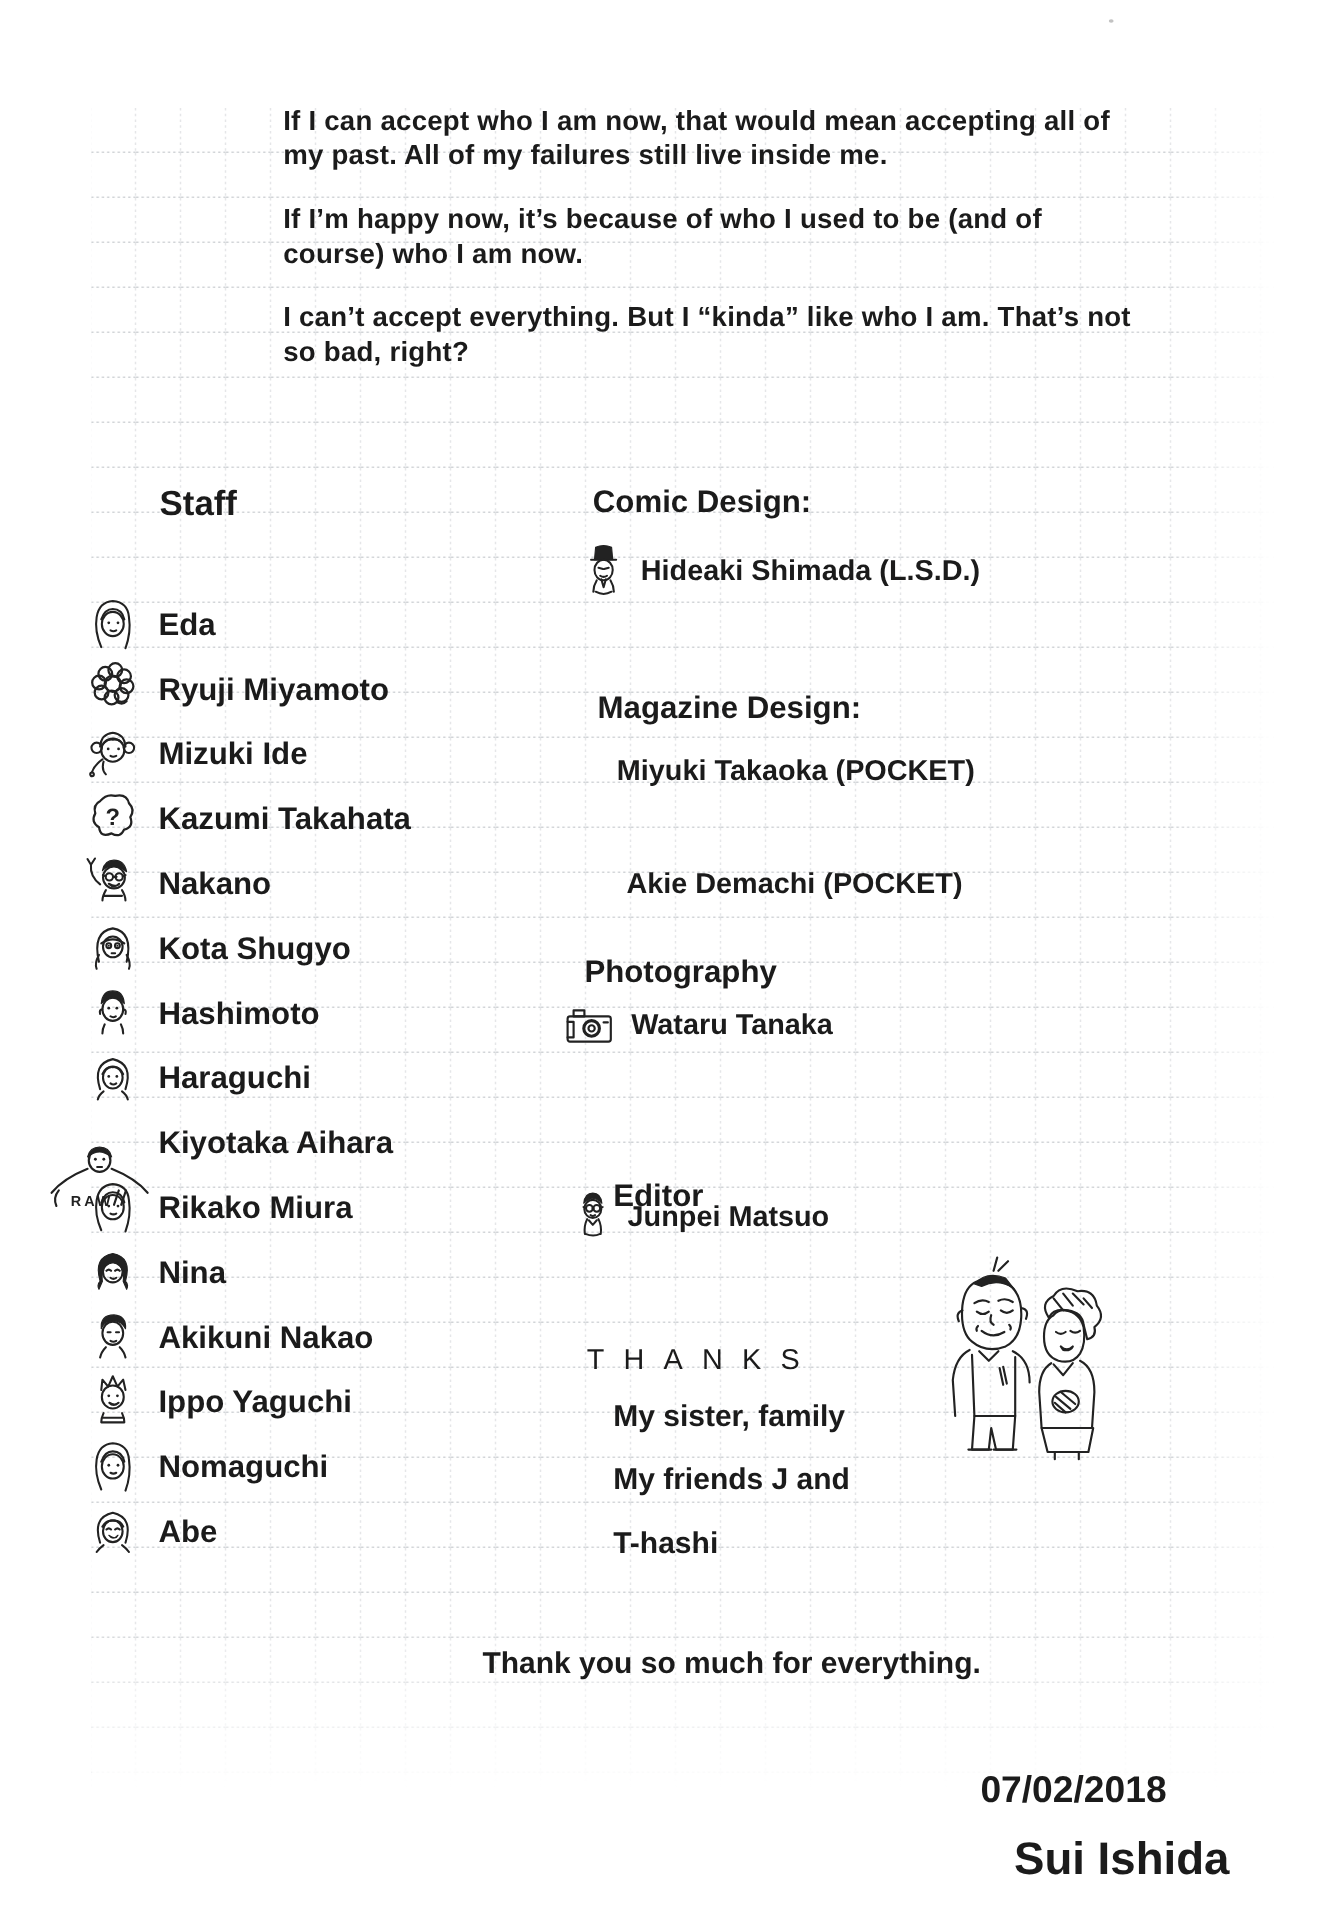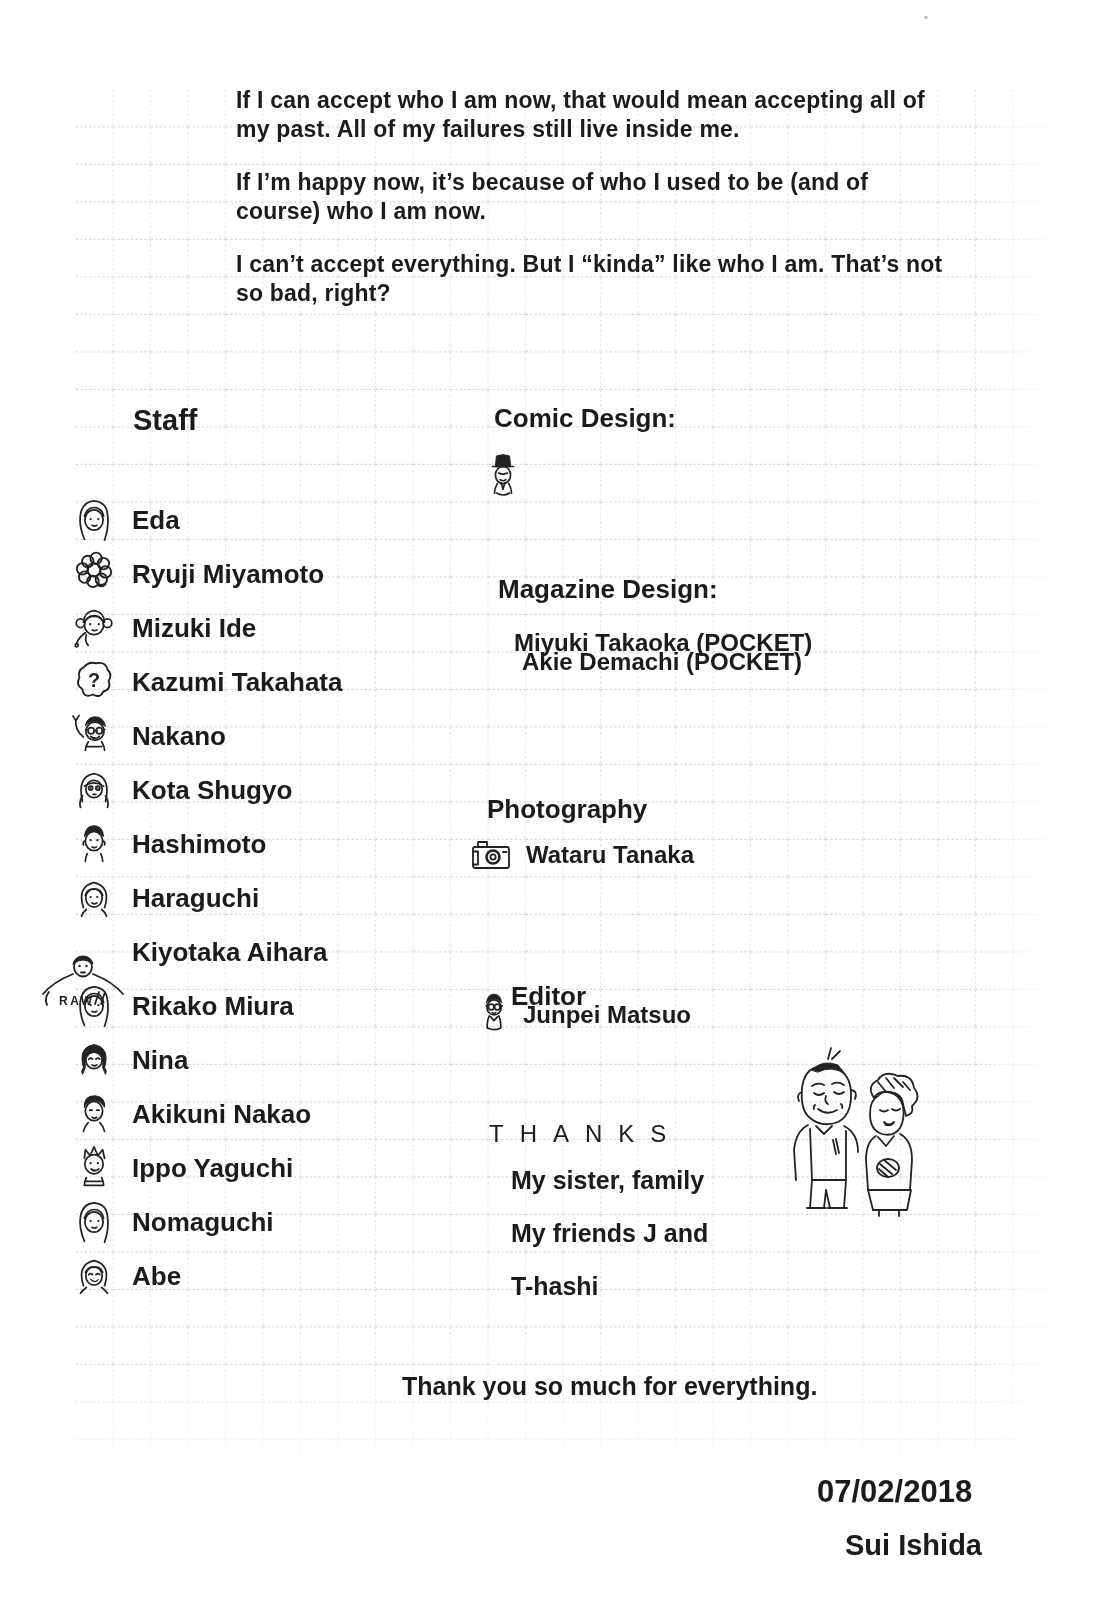--- a/index.html
+++ b/index.html
@@ -25,21 +25,21 @@
   .sname{margin-left:10px;font-size:26px;font-weight:700;white-space:nowrap;}
   
   .abs{position:absolute;white-space:nowrap;}
   .r-head{font-size:26px;font-weight:700;}
   .r-name{font-size:24px;font-weight:700;}
   .r-entry{display:flex;align-items:center;gap:12px;}
   .thanks-head{font-size:24px;font-weight:400;letter-spacing:16px;}
   .thanks-line{font-size:25px;font-weight:700;line-height:29px;margin-bottom:24px;}
   .closing-message{font-size:25px;font-weight:700;}
   .closing-date{font-size:31px;font-weight:700;}
-  .closing-sig{font-size:29px;font-weight:700;}
+  .closing-sig{font-size:38px;font-weight:700;}
   
   .doodle{stroke:#222;fill:none;stroke-width:1.8;stroke-linecap:round;stroke-linejoin:round;}
   .doodle .fillink{fill:#222;stroke:#222;stroke-width:1;}
   .doodle .dot{fill:#222;stroke:none;}
   .qm{font-family:"Liberation Sans",sans-serif;font-weight:700;font-size:19px;fill:#222;stroke:none;}
   .rawtxt{font-family:"Liberation Sans",sans-serif;font-weight:700;font-size:12px;letter-spacing:2.5px;fill:#222;stroke:none;}
   .couple-svg{position:absolute;left:766px;top:1038px;}
   .speck{position:absolute;left:924px;top:16px;width:4px;height:3px;background:#c2c2c2;border-radius:50%;}
 </style>
 </head>
@@ -385,25 +385,26 @@
     </div>
   </div>
 
   <div class="abs r-head" style="left:494px;top:403px;">Comic Design:</div>
   <div class="abs r-entry" style="left:484px;top:450px;">
     <span>
         <svg style="width:38px;height:52px;display:block;overflow:visible">
           <use href="#man-top-hat"></use>
         </svg>
       </span>
+    <span class="r-name">Hideaki Shimada (L.S.D.)</span>
   </div>
 
   <div class="abs r-head" style="left:498px;top:574px;">Magazine Design:</div>
   <div class="abs r-name" style="left:514px;top:629px;">Miyuki Takaoka (POCKET)</div>
-  <div class="abs r-name" style="left:522px;top:648px;">Akie Demachi (POCKET)</div>
+  <div class="abs r-name" style="left:522px;top:723px;">Akie Demachi (POCKET)</div>
 
   <div class="abs r-head" style="left:487px;top:794px;">Photography</div>
   <div class="abs r-entry" style="left:470px;top:838px;">
     <span>
         <svg style="width:44px;height:34px;display:block;overflow:visible">
           <use href="#camera"></use>
         </svg>
       </span>
     <span class="r-name">Wataru Tanaka</span>
   </div>

